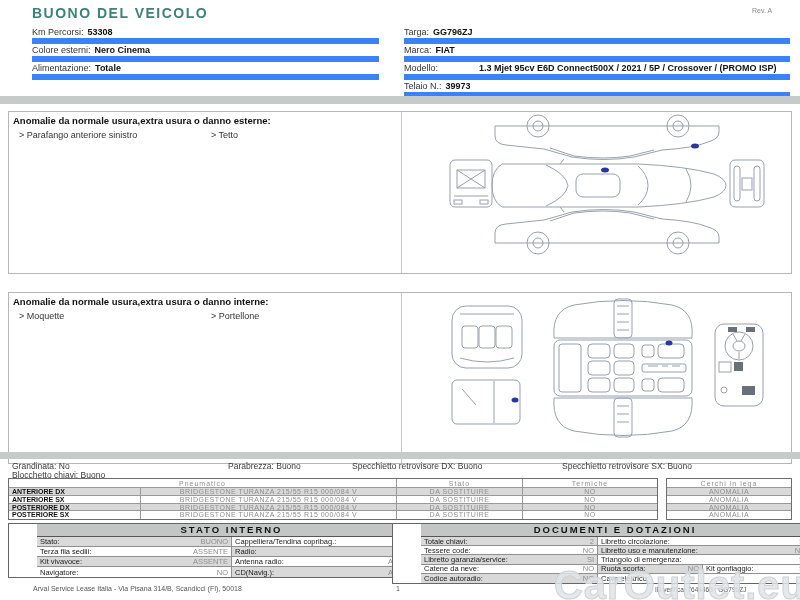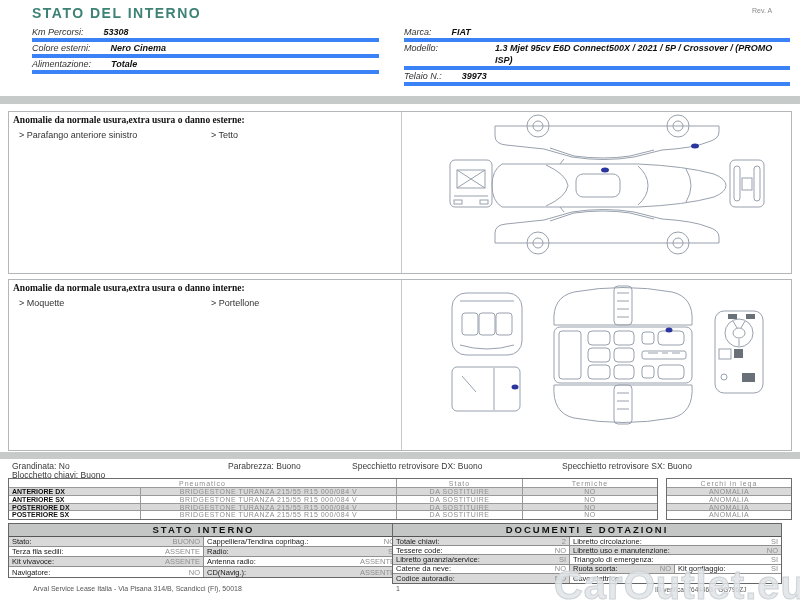--- a/index.html
+++ b/index.html
@@ -1,29 +1,29 @@
 <!DOCTYPE html>
 <html><head>
 <meta charset="utf-8">
 <style>
   html,body{margin:0;padding:0;background:#fff;}
   .page{position:relative;width:800px;height:600px;background:#fff;overflow:hidden;
         font-family:"Liberation Sans",sans-serif;color:#222;}
   
   .title{position:absolute;left:32px;top:5px;font-size:14px;font-weight:bold;color:#3d8275;letter-spacing:1.5px;}
   .rev{position:absolute;left:752px;top:7px;font-size:7px;color:#8a8a8a;}
-  .frow{display:flex;gap:20px;border-bottom:4px solid #3b82f6;font-size:9px;line-height:12px;align-items:flex-end;font-style:italic;}
+  .frow{display:flex;gap:4px;border-bottom:6px solid #3b82f6;font-size:9px;line-height:12px;align-items:flex-end;}
   .frow .lbl{color:#333;white-space:nowrap;}
   .frow .val{font-weight:bold;color:#111;}
   .leftinfo{position:absolute;left:32px;top:26px;width:347px;}
   .rightinfo{position:absolute;left:404px;top:26px;width:386px;}
   .bar{position:absolute;left:0;width:800px;background:#c6cac9;}
   
   .sec{position:absolute;left:8px;width:782px;border:1px solid #b3b7ba;background:#fff;}
-  .sec-title{position:absolute;left:4px;top:3px;font-weight:bold;font-size:9.5px;color:#111;white-space:nowrap;font-family:Liberation Serif, serif;}
+  .sec-title{position:absolute;left:4px;top:3px;font-weight:bold;font-size:9.5px;color:#111;white-space:nowrap;}
   .item{position:absolute;font-size:9px;color:#333;white-space:nowrap;}
   .diag{position:absolute;top:0;bottom:0;right:0;width:389px;border-left:1px solid #c5c9cc;}
   .diag svg{display:block;width:100%;height:100%;}
   .car{stroke:#98a1ad;fill:none;stroke-width:1;}
   .dot{fill:#2a35a0;stroke:none;}
   .dk{fill:#6a7078;stroke:none;}
   
   .stat{position:absolute;font-size:8.5px;color:#3a3a3a;white-space:nowrap;}
   
   .ttable{position:absolute;left:8px;top:478px;display:grid;
@@ -35,59 +35,63 @@
         border:1px solid #6d6d6d;background:#fff;}
   .tc{border-right:1px solid #9a9a9a;border-bottom:1px solid #9a9a9a;overflow:hidden;
       font-size:7px;line-height:8px;white-space:nowrap;}
   .tc:nth-last-child(-n+1){border-right:none;}
   .th{color:#8f8f8f;text-align:center;line-height:9px;letter-spacing:1px;}
   .span2{grid-column:span 2;}
   .pos{font-weight:bold;color:#111;padding-left:3px;}
   .gv{color:#8f8f8f;text-align:center;letter-spacing:.5px;}
   .shade{background:#d9d9d9;}
   
-  .btable{position:absolute;border:1px solid #666;background:#fff;}
+  .btable{position:absolute;border:1px solid #666;background:#fff;padding-left:28px;}
   .bt-head{background:#c4c6c5;border-bottom:1px solid #555;font-weight:bold;text-align:center;
            font-size:9.5px;letter-spacing:2px;line-height:12px;height:12px;color:#111;}
   .bgrid{display:grid;}
   .cell{display:flex;justify-content:space-between;align-items:center;
         border-right:1px solid #8f8f8f;border-bottom:1px solid #8f8f8f;
         padding:0 3px;font-size:7.5px;overflow:hidden;white-space:nowrap;}
   .cell .cl{color:#1a1a1a;}
   .cell .cv{color:#8f8f8f;}
   
   .foot{position:absolute;font-size:7px;color:#555;white-space:nowrap;}
   .wm{position:absolute;right:-6px;bottom:-8px;font-size:40px;font-weight:bold;
       color:rgba(225,228,231,0.85);-webkit-text-stroke:1px #cdd2d6;letter-spacing:1px;
       pointer-events:none;z-index:5;}
 </style>
 </head>
 <body>
 
 <div class="page">
 
-  <div class="title">STATO DEL INTERNO</div>
+  <div class="title">BUONO DEL VEICOLO</div>
   <div class="rev">Rev. A</div>
 
   <div class="leftinfo">
     <div class="frow">
       <span class="lbl">Km Percorsi:</span>
       <span class="val">53308</span>
     </div>
     <div class="frow">
       <span class="lbl">Colore esterni:</span>
       <span class="val">Nero Cinema</span>
     </div>
     <div class="frow">
       <span class="lbl">Alimentazione:</span>
       <span class="val">Totale</span>
     </div>
   </div>
 
   <div class="rightinfo">
+    <div class="frow">
+      <span class="lbl">Targa:</span>
+      <span class="val">GG796ZJ</span>
+    </div>
     <div class="frow">
       <span class="lbl">Marca:</span>
       <span class="val">FIAT</span>
     </div>
     <div class="frow" style="white-space:normal;align-items:flex-start;">
       <span class="lbl">Modello:</span>
       <span class="val" style="white-space:normal;margin-left:37px;">1.3 Mjet 95cv E6D Connect500X / 2021 / 5P / Crossover / (PROMO ISP)</span>
     </div>
     <div class="frow">
       <span class="lbl">Telaio N.:</span>
@@ -146,21 +150,21 @@
             <rect x="24" y="6" width="6" height="35" rx="3"></rect>
             <rect x="12" y="18" width="10" height="12"></rect>
           </g>
         </g>
         <ellipse class="dot" cx="293" cy="33" rx="4" ry="2.5"></ellipse>
         <ellipse class="dot" cx="203" cy="57" rx="4" ry="2.5"></ellipse>
       </svg>
     </div>
   </div>
 
-  <div class="sec" style="top:279px;height:170px;">
+  <div class="sec" style="top:292px;height:170px;">
     <div class="sec-title">Anomalie da normale usura,extra usura o danno interne:</div>
     <span class="item" style="left:10px;top:18px;">&gt; Moquette</span>
     <span class="item" style="left:202px;top:18px;">&gt; Portellone</span>
     <div class="diag">
       <svg viewBox="0 0 389 168">
         <g class="car">
 
           <g>
             <rect x="50" y="12" width="70" height="62" rx="14"></rect>
             <path d="M58,20 L112,20 M58,64 Q85,72 112,64"></path>

